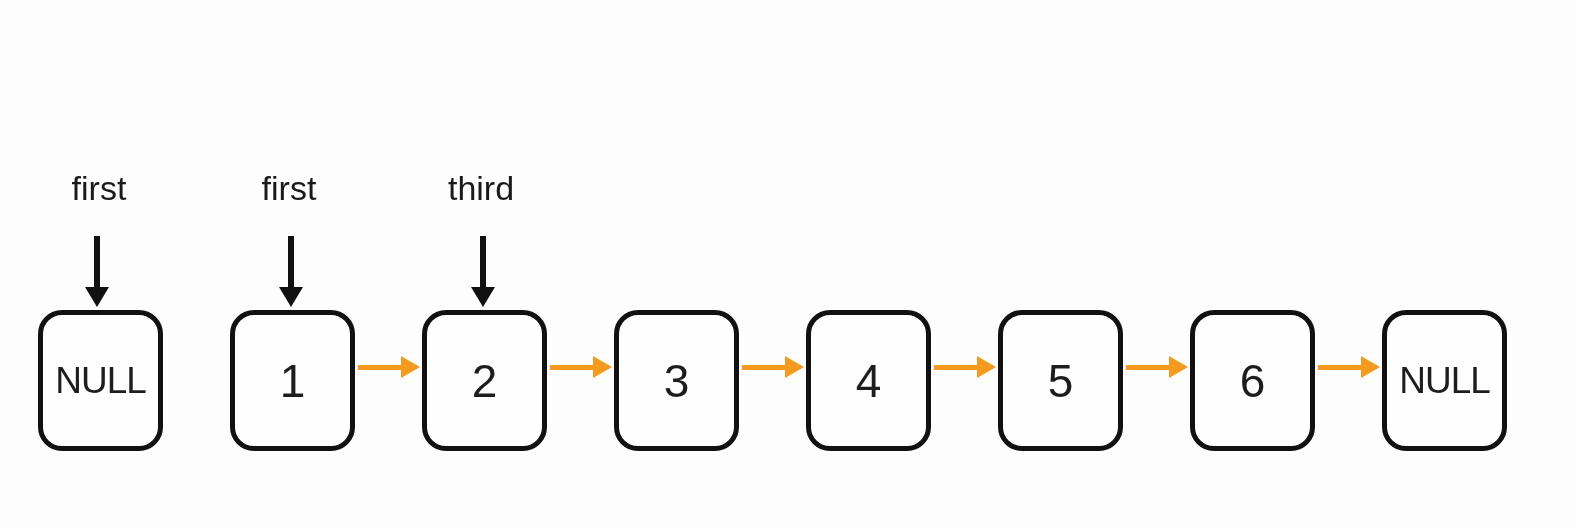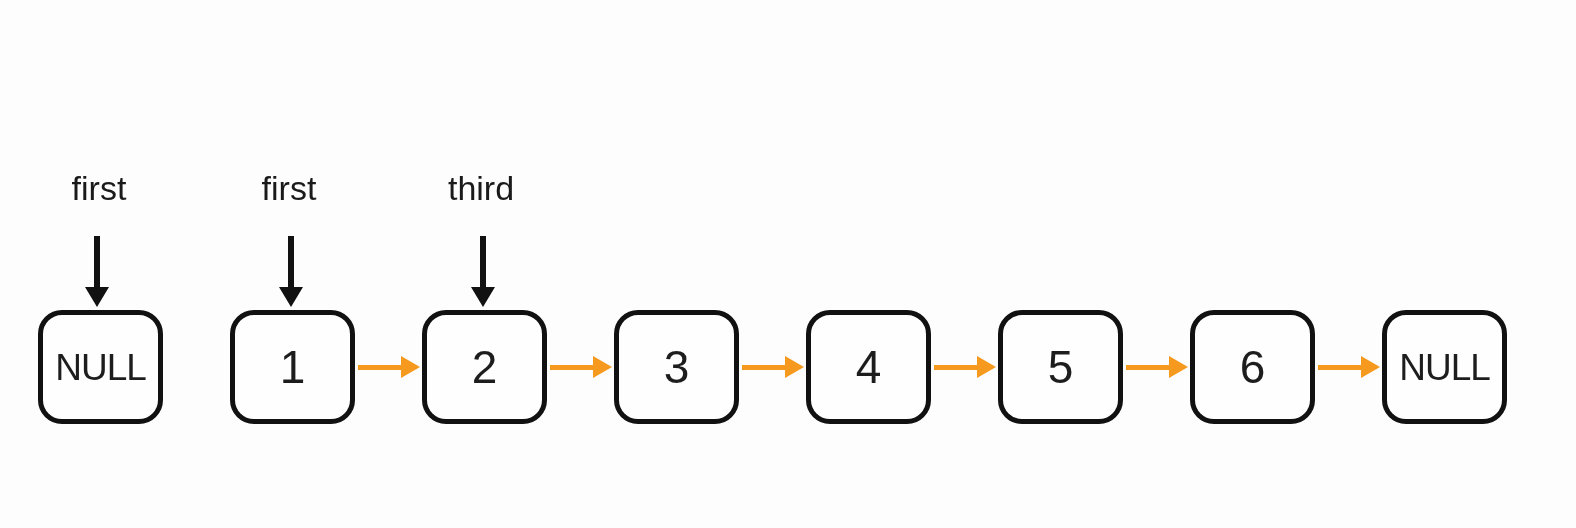--- a/index.html
+++ b/index.html
@@ -14,21 +14,21 @@
     background: var(--background, #FDFDFD);
     font-family: "Liberation Sans", "DejaVu Sans", sans-serif;
     overflow: hidden;
   }
 
   
   .node {
     position: absolute;
     top: 310px;
     width: 125px;
-    height: 114px;
+    height: 141px;
     box-sizing: border-box;
     border: 5px solid var(--node-border, #111111);
     border-radius: 24px;
     background: #fefefe;
     display: flex;
     align-items: center;
     justify-content: center;
   }
   .node .value {
     font-size: 46px;

